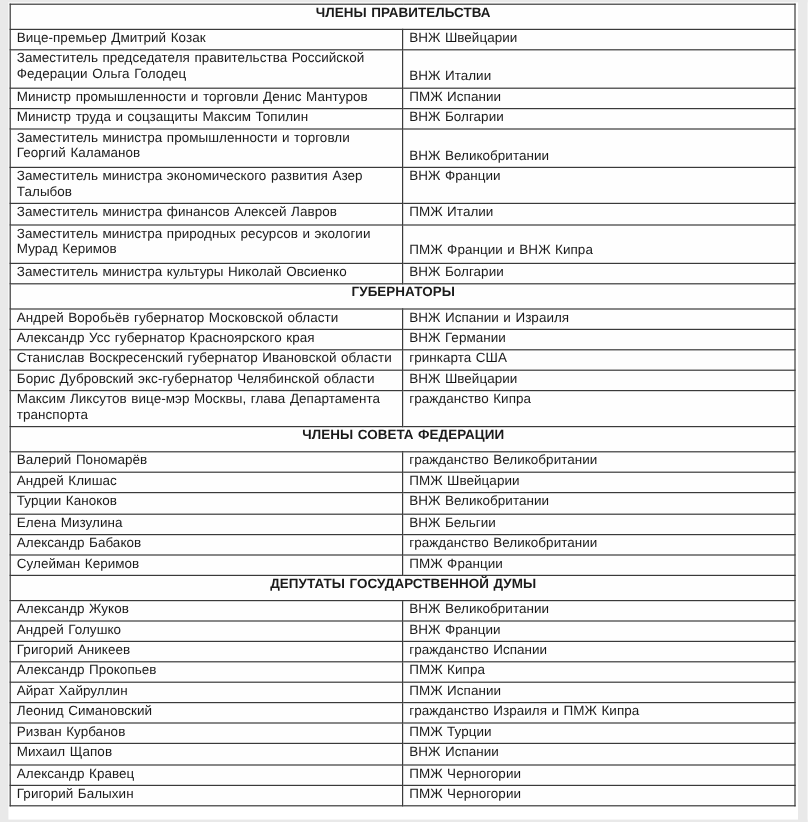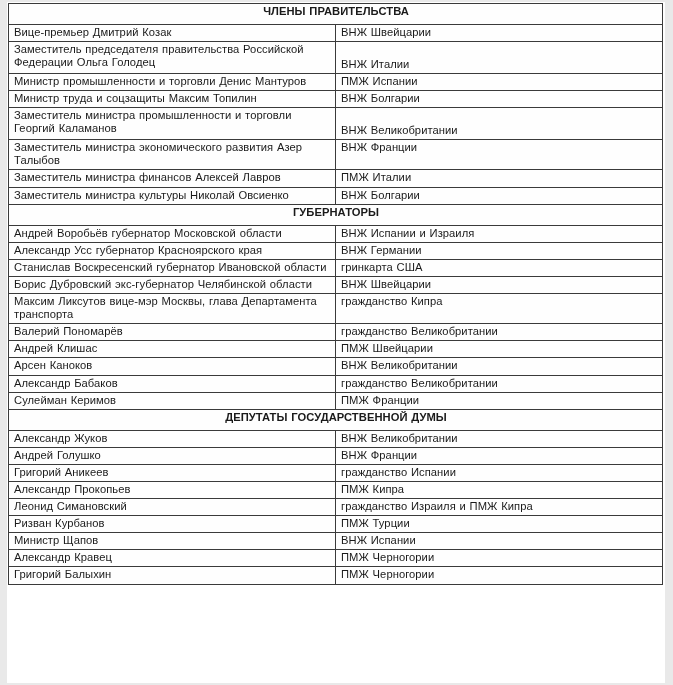--- a/index.html
+++ b/index.html
@@ -108,20 +108,24 @@
           <td class="col-status">ВНЖ Великобритании</td>
         </tr>
         <tr>
           <td class="col-name">Заместитель министра экономического развития Азер Талыбов</td>
           <td class="col-status">ВНЖ Франции</td>
         </tr>
         <tr>
           <td class="col-name">Заместитель министра финансов Алексей Лавров</td>
           <td class="col-status">ПМЖ Италии</td>
         </tr>
+        <tr class="tall">
+          <td class="col-name">Заместитель министра природных ресурсов и экологии Мурад Керимов</td>
+          <td class="col-status">ПМЖ Франции и ВНЖ Кипра</td>
+        </tr>
         <tr>
           <td class="col-name">Заместитель министра культуры Николай Овсиенко</td>
           <td class="col-status">ВНЖ Болгарии</td>
         </tr>
         <tr>
           <td class="section" colspan="2">ГУБЕРНАТОРЫ</td>
         </tr>
         <tr>
           <td class="col-name">Андрей Воробьёв губернатор Московской области</td>
           <td class="col-status">ВНЖ Испании и Израиля</td>
@@ -136,30 +140,37 @@
         </tr>
         <tr>
           <td class="col-name">Борис Дубровский экс-губернатор Челябинской области</td>
           <td class="col-status">ВНЖ Швейцарии</td>
         </tr>
         <tr>
           <td class="col-name">Максим Ликсутов вице-мэр Москвы, глава Департамента транспорта</td>
           <td class="col-status">гражданство Кипра</td>
         </tr>
         <tr>
+          <td class="section" colspan="2">ЧЛЕНЫ СОВЕТА ФЕДЕРАЦИИ</td>
+        </tr>
+        <tr>
           <td class="col-name">Валерий Пономарёв</td>
           <td class="col-status">гражданство Великобритании</td>
         </tr>
         <tr>
           <td class="col-name">Андрей Клишас</td>
           <td class="col-status">ПМЖ Швейцарии</td>
         </tr>
         <tr>
-          <td class="col-name">Арсен Каноков</td>
+          <td class="col-name">Турции Каноков</td>
           <td class="col-status">ВНЖ Великобритании</td>
+        </tr>
+        <tr>
+          <td class="col-name">Елена Мизулина</td>
+          <td class="col-status">ВНЖ Бельгии</td>
         </tr>
         <tr>
           <td class="col-name">Александр Бабаков</td>
           <td class="col-status">гражданство Великобритании</td>
         </tr>
         <tr>
           <td class="col-name">Сулейман Керимов</td>
           <td class="col-status">ПМЖ Франции</td>
         </tr>
         <tr>
@@ -175,29 +186,33 @@
         </tr>
         <tr>
           <td class="col-name">Григорий Аникеев</td>
           <td class="col-status">гражданство Испании</td>
         </tr>
         <tr>
           <td class="col-name">Александр Прокопьев</td>
           <td class="col-status">ПМЖ Кипра</td>
         </tr>
         <tr>
+          <td class="col-name">Айрат Хайруллин</td>
+          <td class="col-status">ПМЖ Испании</td>
+        </tr>
+        <tr>
           <td class="col-name">Леонид Симановский</td>
           <td class="col-status">гражданство Израиля и ПМЖ Кипра</td>
         </tr>
         <tr>
           <td class="col-name">Ризван Курбанов</td>
           <td class="col-status">ПМЖ Турции</td>
         </tr>
         <tr>
-          <td class="col-name">Министр Щапов</td>
+          <td class="col-name">Михаил Щапов</td>
           <td class="col-status">ВНЖ Испании</td>
         </tr>
         <tr>
           <td class="col-name">Александр Кравец</td>
           <td class="col-status">ПМЖ Черногории</td>
         </tr>
         <tr>
           <td class="col-name">Григорий Балыхин</td>
           <td class="col-status">ПМЖ Черногории</td>
         </tr>

